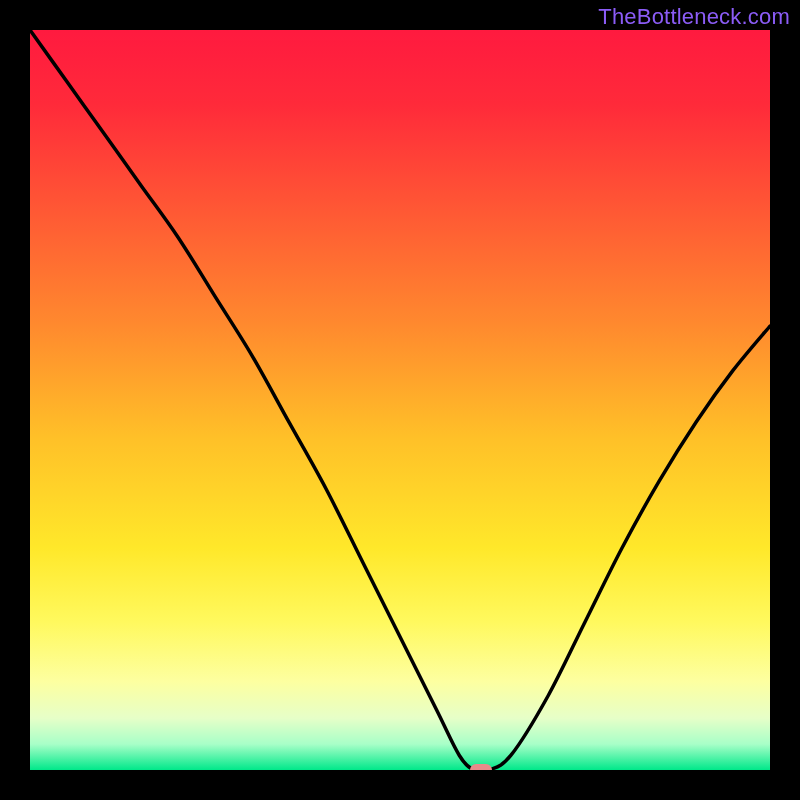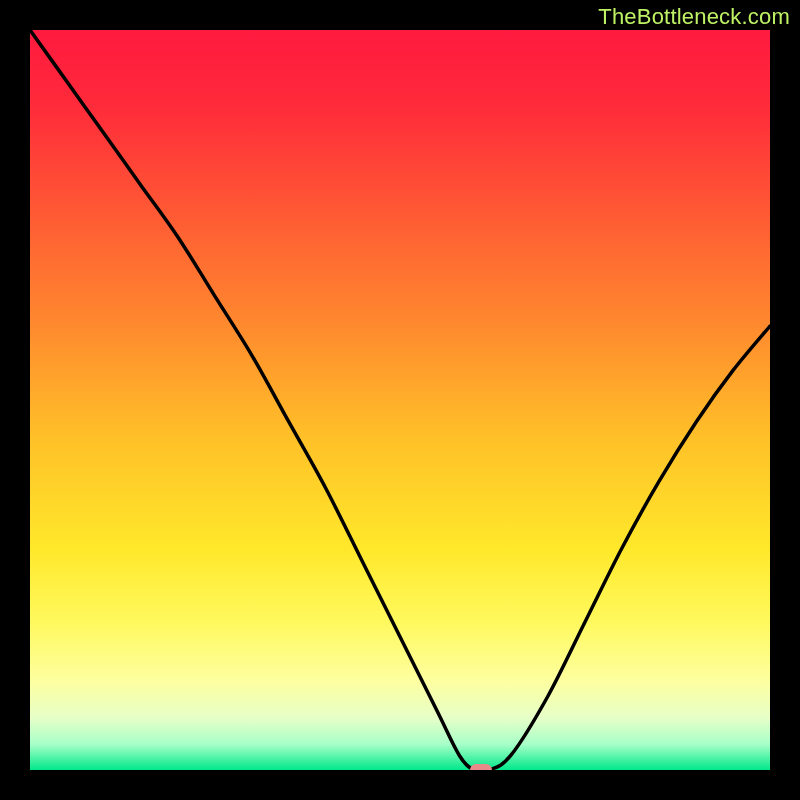--- a/index.html
+++ b/index.html
@@ -37,21 +37,21 @@
     position: absolute;
     width: 22px;
     height: 12px;
     border-radius: 6px;
     transform: translate(-50%, -50%);
   }
   .watermark {
     position: absolute;
     top: 4px;
     right: 10px;
-    color: #bef264;
+    color: #8b5cf6;
     font-size: 22px;
     font-weight: 500;
     letter-spacing: 0.2px;
   }
 </style>
 </head>
 <body>
 
 <div class="frame">
 

